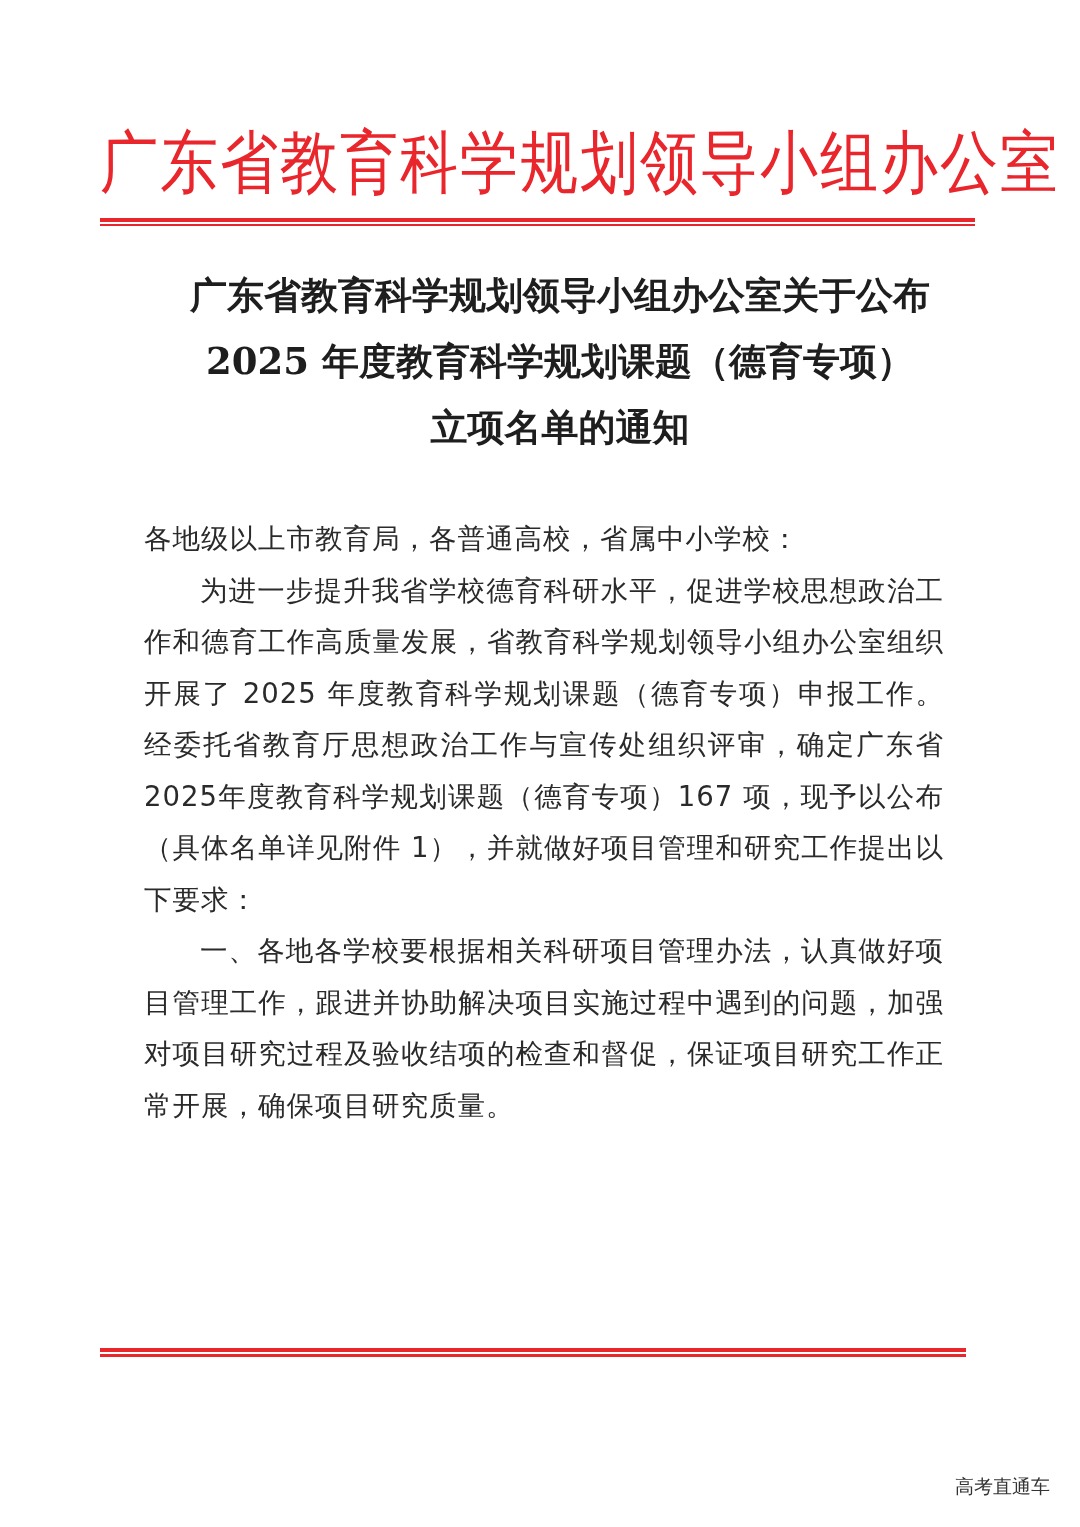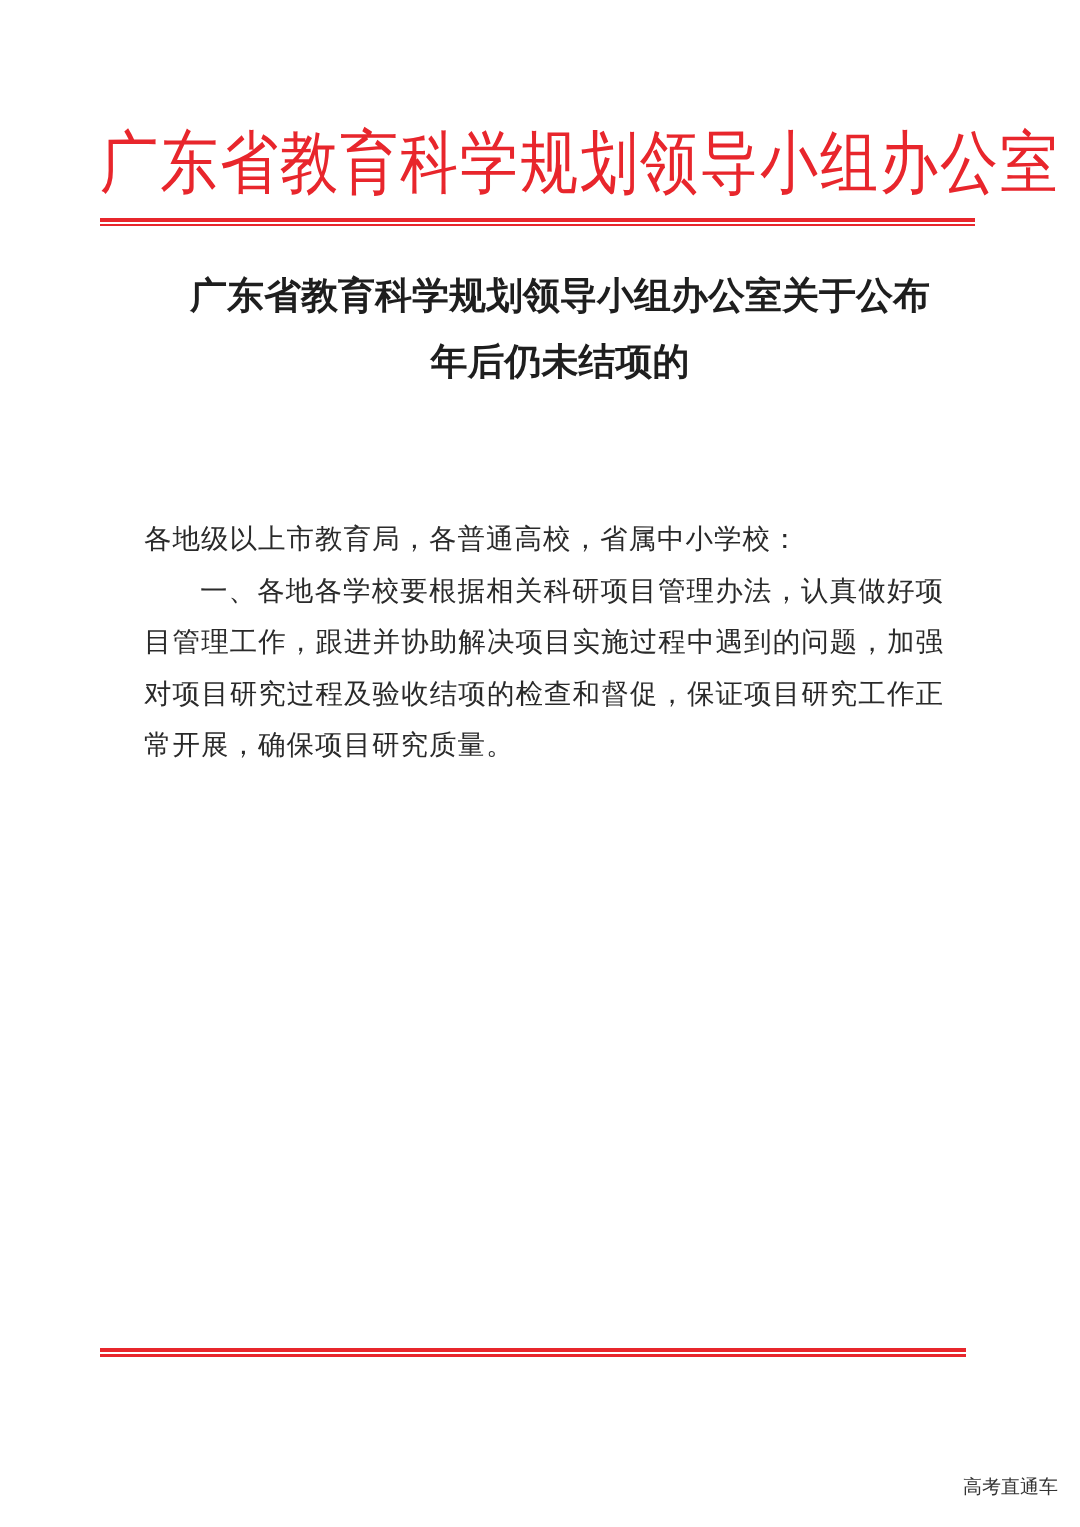--- a/index.html
+++ b/index.html
@@ -74,45 +74,47 @@
     letter-spacing: 1px;
   }
   .body-text p {
     margin: 0;
     text-align: justify;
     text-align-last: left;
   }
   .body-text p.indent { text-indent: 56px; }
   .watermark {
     position: absolute;
-    right: 22px;
+    right: 30px;
     top: 1474px;
     font-family: "DejaVu Sans", "Liberation Sans", sans-serif;
     font-size: 19px;
     color: #333;
   }
 </style>
 </head>
 <body>
 
 <div class="masthead">广东省教育科学规划领导小组办公室</div>
 
 <div class="rule rule-top">
   <div class="thick"></div>
   <div class="gap"></div>
   <div class="thin"></div>
 </div>
 
 <div class="title">
   <div>广东省教育科学规划领导小组办公室关于公布</div>
-  <div>年后仍未结项的</div>
+  <div>2025 年度教育科学规划课题（德育专项）</div>
+  <div>立项名单的通知</div>
 </div>
 
 <div class="body-text">
   <p>各地级以上市教育局，各普通高校，省属中小学校：</p>
+  <p class="indent">为进一步提升我省学校德育科研水平，促进学校思想政治工作和德育工作高质量发展，省教育科学规划领导小组办公室组织开展了 2025 年度教育科学规划课题（德育专项）申报工作。经委托省教育厅思想政治工作与宣传处组织评审，确定广东省2025年度教育科学规划课题（德育专项）167 项，现予以公布（具体名单详见附件 1），并就做好项目管理和研究工作提出以下要求：</p>
   <p class="indent">一、各地各学校要根据相关科研项目管理办法，认真做好项目管理工作，跟进并协助解决项目实施过程中遇到的问题，加强对项目研究过程及验收结项的检查和督促，保证项目研究工作正常开展，确保项目研究质量。</p>
 </div>
 
 <div class="rule rule-bottom">
   <div class="thick"></div>
   <div class="gap"></div>
   <div class="thin"></div>
 </div>
 
 <div class="watermark">高考直通车</div>

